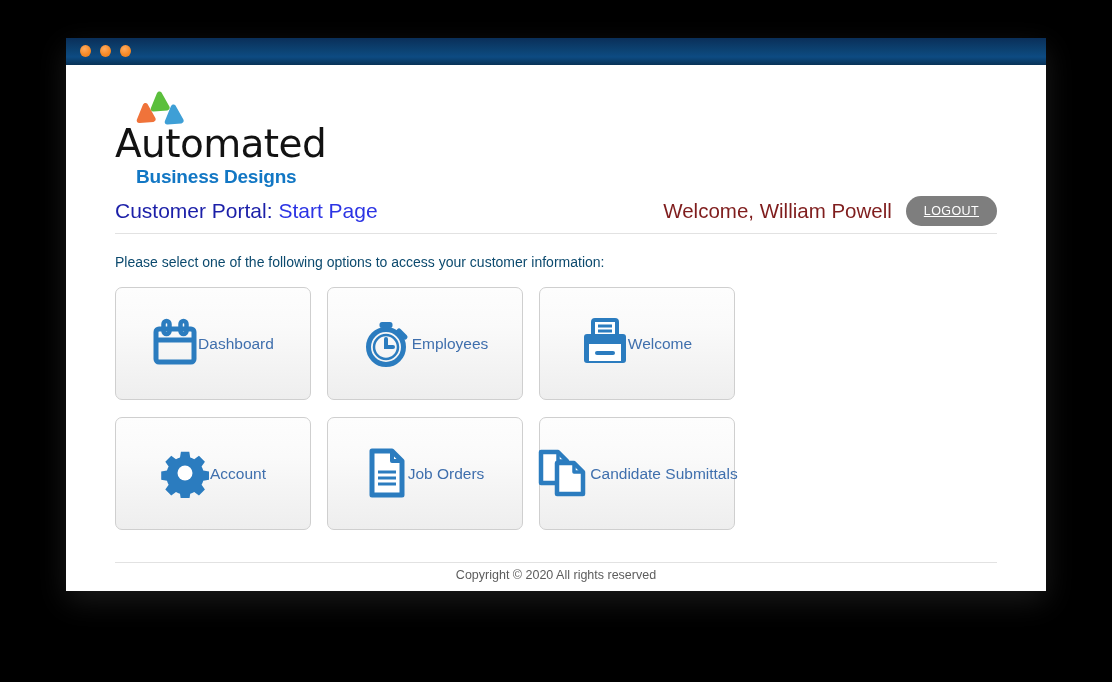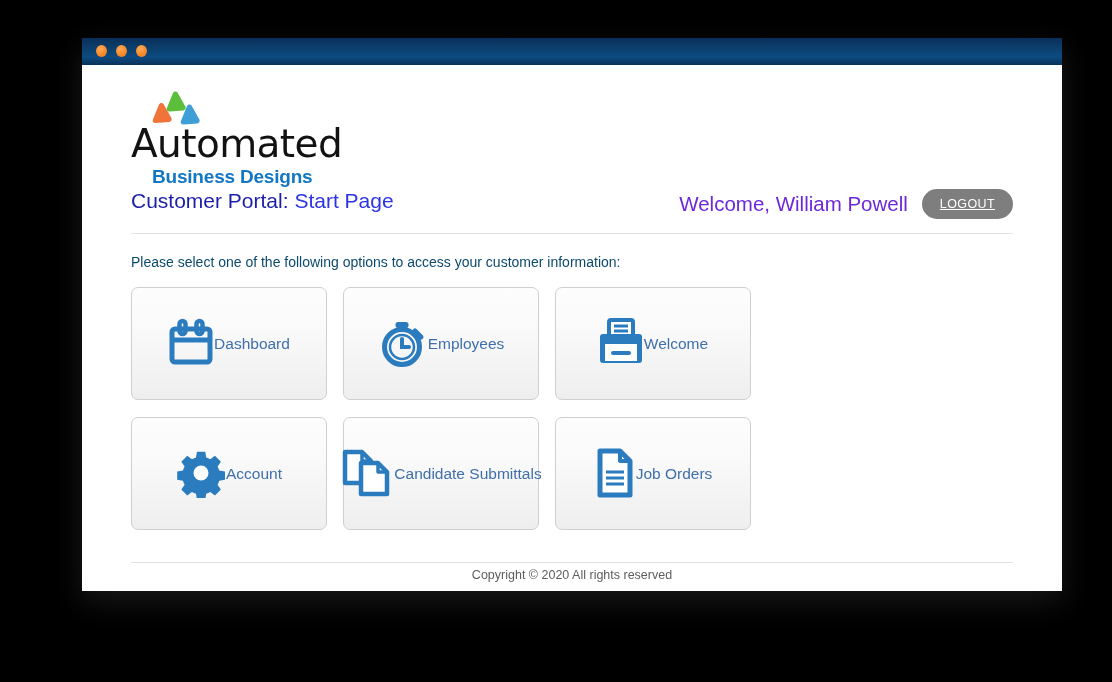--- a/index.html
+++ b/index.html
@@ -10,21 +10,21 @@
     width: 1112px;
     height: 682px;
     overflow: hidden;
   }
   body {
     font-family: "Liberation Sans", sans-serif;
   }
 
   #app-window {
     position: absolute;
-    left: 82px;
+    left: 66px;
     top: 38px;
     width: 980px;
     height: 553px;
     background: #ffffff;
     box-shadow: 0 10px 28px rgba(255,255,255,0.10);
     overflow: hidden;
   }
 
   
   #titlebar {
@@ -94,21 +94,21 @@
     font-weight: bold;
     color: #1277c4;
     letter-spacing: -0.2px;
   }
 
   
   #header-row {
     margin-top: 36px;
     height: 44px;
     display: flex;
-    align-items: flex-start;
+    align-items: center;
     justify-content: space-between;
   }
   #page-title {
     font-size: 21px;
     color: #2a2fd0;
     white-space: nowrap;
   }
   #page-title .t-main {
     color: #1b1fa8;
     font-weight: 400;
@@ -116,21 +116,21 @@
   #page-title .t-sub {
     color: #2c34e4;
   }
   #welcome-area {
     display: flex;
     align-items: center;
     gap: 14px;
   }
   #welcome-text {
     font-size: 20.5px;
-    color: #6d28d9;
+    color: #7f1d1d;
     white-space: nowrap;
   }
   #logout-button {
     background: #7e7e7e;
     color: #ffffff;
     border: none;
     border-radius: 15px;
     height: 30px;
     padding: 0 18px;
     font-size: 12.5px;
@@ -289,40 +289,40 @@
           <svg width="50" height="50" viewBox="0 0 50 50">
             <path d="M20.5 2 h9 l1 6.2 a17.5 17.5 0 0 1 4.3 1.8 l5.1-3.6 6.4 6.4 -3.6 5.1 a17.5 17.5 0 0 1 1.8 4.3 l6.2 1 v9 l-6.2 1 a17.5 17.5 0 0 1 -1.8 4.3 l3.6 5.1 -6.4 6.4 -5.1-3.6 a17.5 17.5 0 0 1 -4.3 1.8 l-1 6.2 h-9 l-1-6.2 a17.5 17.5 0 0 1 -4.3-1.8 l-5.1 3.6 -6.4-6.4 3.6-5.1 a17.5 17.5 0 0 1 -1.8-4.3 l-6.2-1 v-9 l6.2-1 a17.5 17.5 0 0 1 1.8-4.3 l-3.6-5.1 6.4-6.4 5.1 3.6 a17.5 17.5 0 0 1 4.3-1.8 z" fill="#2b7cbf" transform="scale(0.93) translate(2,2)"></path>
             <circle cx="25" cy="25" r="7.5" fill="#ffffff"></circle>
           </svg>
         </div>
         <div class="tile-label">Account</div>
       </div>
 
       <div class="tile">
         <div class="tile-icon">
+          <svg width="42" height="52" viewBox="0 0 42 52">
+            <path d="M6 4 H26 L36 14 V48 H6 Z" fill="#ffffff" stroke="#2b7cbf" stroke-width="5" stroke-linejoin="round"></path>
+            <path d="M26 4 V14 H36" fill="none" stroke="#2b7cbf" stroke-width="4" stroke-linejoin="round"></path>
+            <path d="M12 25 H30 M12 31 H30 M12 37 H30" stroke="#2b7cbf" stroke-width="3"></path>
+          </svg>
+        </div>
+        <div class="tile-label">Job Orders</div>
+      </div>
+
+      <div class="tile">
+        <div class="tile-icon">
           <svg width="54" height="52" viewBox="0 0 54 52">
             <path d="M5 5 H22 L31 14 V36 H5 Z" fill="#ffffff" stroke="#2b7cbf" stroke-width="4.5" stroke-linejoin="round"></path>
             <path d="M22 5 V14 H31" fill="none" stroke="#2b7cbf" stroke-width="3.5" stroke-linejoin="round"></path>
             <path d="M21 16 H38 L47 25 V47 H21 Z" fill="#ffffff" stroke="#2b7cbf" stroke-width="4.5" stroke-linejoin="round"></path>
             <path d="M38 16 V25 H47" fill="none" stroke="#2b7cbf" stroke-width="3.5" stroke-linejoin="round"></path>
           </svg>
         </div>
         <div class="tile-label">Candidate Submittals</div>
       </div>
 
-      <div class="tile">
-        <div class="tile-icon">
-          <svg width="42" height="52" viewBox="0 0 42 52">
-            <path d="M6 4 H26 L36 14 V48 H6 Z" fill="#ffffff" stroke="#2b7cbf" stroke-width="5" stroke-linejoin="round"></path>
-            <path d="M26 4 V14 H36" fill="none" stroke="#2b7cbf" stroke-width="4" stroke-linejoin="round"></path>
-            <path d="M12 25 H30 M12 31 H30 M12 37 H30" stroke="#2b7cbf" stroke-width="3"></path>
-          </svg>
-        </div>
-        <div class="tile-label">Job Orders</div>
-      </div>
-
     </div>
 
     <hr class="rule" id="footer-rule">
     <div id="footer-text">Copyright © 2020 All rights reserved</div>
 
   </div>
 </div>
 
 </body></html>

